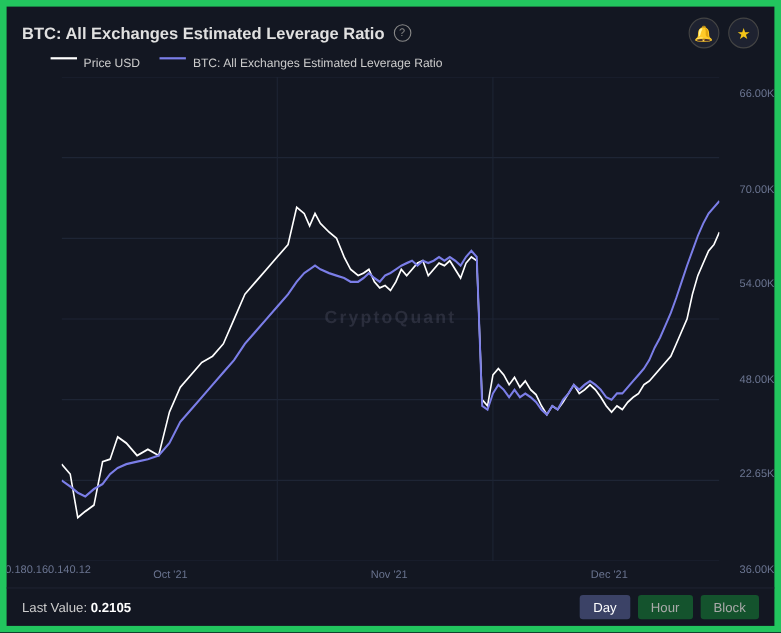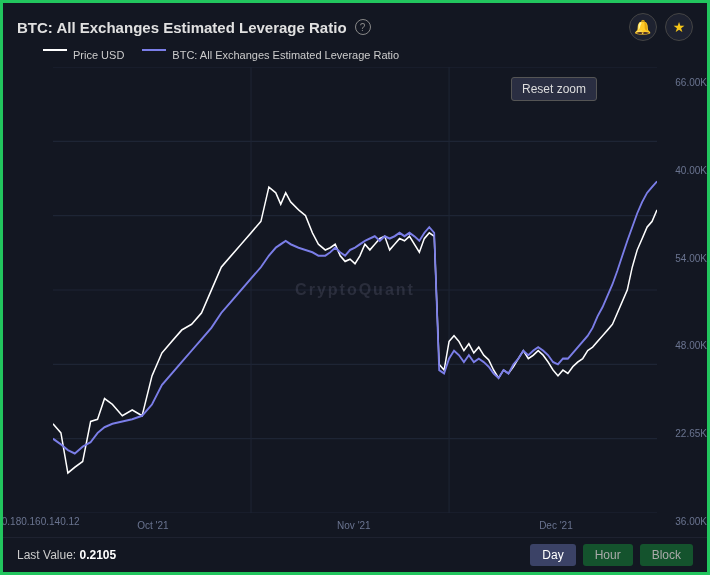--- a/index.html
+++ b/index.html
@@ -11,21 +11,21 @@
       font-family: Arial, sans-serif;
       overflow: hidden;
     }
 
     .container {
       width: 710px;
       height: 575px;
       display: flex;
       flex-direction: column;
       background: #131722;
-      border: 3px solid #22c55e;
+      border: 6px solid #22c55e;
     }
 
     .header {
       display: flex;
       align-items: center;
       justify-content: space-between;
       padding: 10px 14px 6px 14px;
       flex-shrink: 0;
     }
 
@@ -268,21 +268,21 @@
       <span class="y-label">0.22</span>
       <span class="y-label">0.2</span>
       <span class="y-label">0.18</span>
       <span class="y-label">0.16</span>
       <span class="y-label">0.14</span>
       <span class="y-label">0.12</span>
     </div>
 
     <div class="y-axis-right">
       <span class="y-label">66.00K</span>
-      <span class="y-label">40.00K</span>
+      <span class="y-label">70.00K</span>
       <span class="y-label">54.00K</span>
       <span class="y-label">48.00K</span>
       <span class="y-label">22.65K</span>
       <span class="y-label">36.00K</span>
     </div>
 
     <div class="chart-inner" style="bottom: 24px;">
       <svg class="chart-svg" viewBox="0 0 610 390" preserveAspectRatio="none">
 
         <line x1="0" y1="0" x2="610" y2="0" class="grid-line"></line>
@@ -502,21 +502,20 @@
             600,110
             605,105
             610,100
           "></polyline>
       </svg>
 
       
       <div class="watermark">CryptoQuant</div>
 
       
-      <div class="reset-zoom">Reset zoom</div>
     </div>
 
     <div class="x-axis" style="position:absolute; bottom:0; left:50px; right:50px; height:24px; display:flex; justify-content:space-around; ">
       <span class="x-label">Oct '21</span>
       <span class="x-label">Nov '21</span>
       <span class="x-label">Dec '21</span>
     </div>
 
   </div>
 

